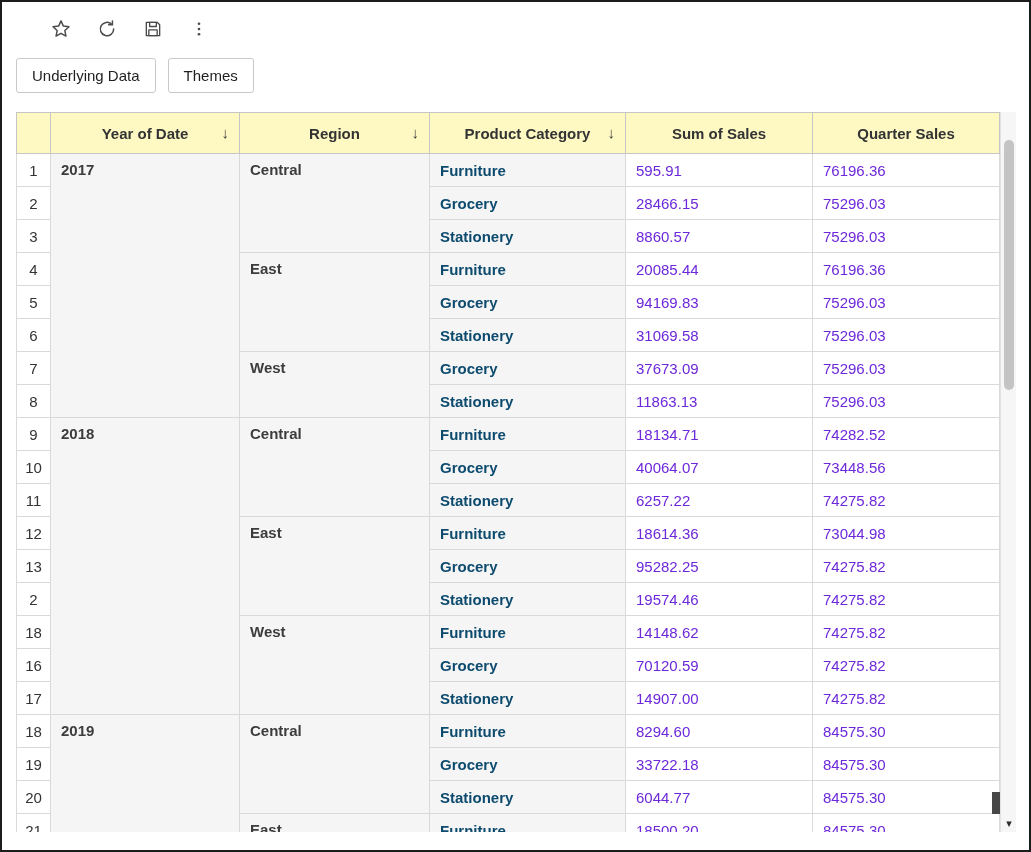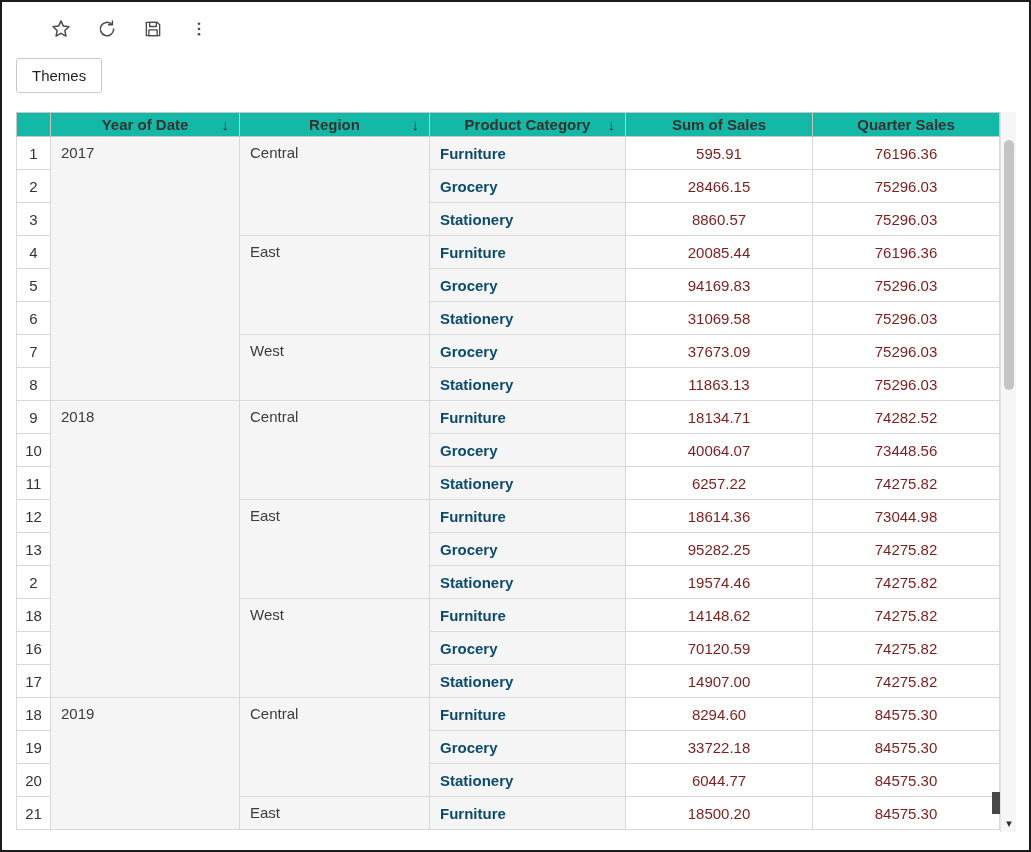--- a/index.html
+++ b/index.html
@@ -64,23 +64,23 @@
     table-layout: fixed;
     width: 983px;
   }
   col.c-num  { width: 34px; }
   col.c-year { width: 189px; }
   col.c-reg  { width: 190px; }
   col.c-cat  { width: 196px; }
   col.c-sum  { width: 187px; }
   col.c-qtr  { width: 187px; }
   .data-grid th {
-    background: #14b8a6;
+    background: #fef9c3;
     border: 1px solid #c6c6c6;
-    height: 24px;
+    height: 41px;
     font-size: 15px;
     font-weight: bold;
     color: #333333;
     text-align: center;
     position: relative;
     overflow: hidden;
     white-space: nowrap;
   }
   .data-grid th .sort-arrow {
     position: absolute;
@@ -104,32 +104,32 @@
   td.rownum {
     text-align: center;
     color: #333333;
     padding: 0 4px;
     border-left: 1px solid #d9d9d9;
   }
   td.group {
     background: #f5f5f5;
     vertical-align: top;
     padding-top: 7px;
-    font-weight: normal;
+    font-weight: bold;
     color: #3c3c3c;
   }
   td.cat {
     background: #f5f5f5;
     font-weight: bold;
     color: #0c4a6e;
   }
   td.num {
-    text-align: center;
+    text-align: left;
     font-weight: normal;
-    color: #7f1d1d;
+    color: #6d28d9;
   }
   
   .vscroll {
     position: absolute;
     top: 0; right: 0;
     width: 16px;
     height: 100%;
     background: #f6f6f6;
     border-left: 1px solid #e2e2e2;
   }
@@ -195,20 +195,21 @@
       <svg width="18" height="18" viewBox="0 0 24 24" fill="#4a4a4a">
         <circle cx="12" cy="5" r="1.8"></circle>
           <circle cx="12" cy="12" r="1.8"></circle>
           <circle cx="12" cy="19" r="1.8"></circle>
       </svg>
     </button>
   </div>
 </div>
 
 <div class="tabs-row">
+  <button class="tab-btn">Underlying Data</button>
   <button class="tab-btn">Themes</button>
 </div>
 
 <div class="grid-wrap">
   <table class="data-grid">
     <colgroup>
       <col class="c-num">
         <col class="c-year">
         <col class="c-reg">
         <col class="c-cat">

